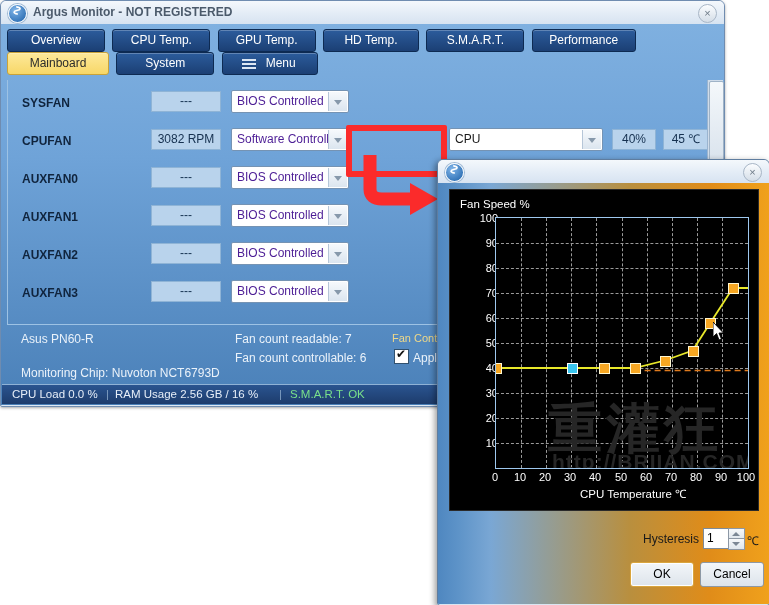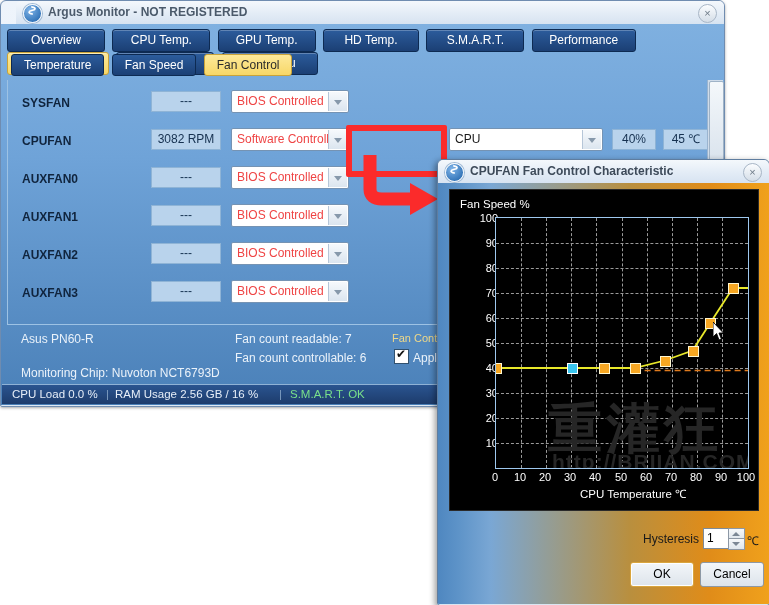--- a/index.html
+++ b/index.html
@@ -6,21 +6,21 @@
   body{width:769px;height:605px;position:relative;overflow:hidden;
        font-family:"Liberation Sans", sans-serif;font-size:12px;}
 
   
   #main-window{position:absolute;left:0;top:0;width:723px;height:405px;
       border:1px solid #6f8cb0;border-radius:6px 6px 2px 2px;
       background:linear-gradient(#eef4fb,#dfe9f5);
       box-shadow:0 1px 3px rgba(0,0,0,.35);overflow:hidden;}
   #main-titlebar{height:23px;position:relative;
       background:linear-gradient(#f4f8fc,#e3ecf6 55%,#d7e3f1);
-      border-bottom:1px solid #b9cbe0;border-radius:5px 5px 0 0;margin-left:15px;}
+      border-bottom:1px solid #b9cbe0;border-radius:5px 5px 0 0;}
   .win-icon{position:absolute;left:7px;top:3px;width:17px;height:17px;border-radius:50%;
       background:radial-gradient(circle at 35% 30%,#7fb4e8,#1a5fa8);
       border:1px solid #f2f7fc;box-shadow:0 0 0 1px #9fb9d4;}
   .win-icon::after{content:"\223F";position:absolute;left:3px;top:-2px;color:#fff;
       font-size:13px;font-weight:bold;transform:rotate(90deg);}
   #main-title{position:absolute;left:32px;top:4px;font-weight:bold;font-size:12px;color:#4b5a6b;}
   #main-close{position:absolute;right:7px;top:3px;width:17px;height:17px;border-radius:50%;
       background:linear-gradient(#fbfdff,#d4dde7);border:1px solid #a8b6c6;
       color:#6d7a87;font-size:11px;text-align:center;line-height:16px;cursor:pointer;}
 
@@ -48,21 +48,21 @@
   
   #fan-panel{position:absolute;left:6px;top:56px;width:700px;height:244px;
       border:1px solid #9dc2e4;border-top:none;background:transparent;}
   .fan-row{position:absolute;left:0;width:700px;height:38px;}
   .fan-label{position:absolute;left:14px;top:10px;font-weight:bold;font-size:12px;color:#10243d;}
   .fan-rpm{position:absolute;left:143px;top:5px;width:68px;height:19px;line-height:19px;
       background:#b9d3ec;border:1px solid #8fb4d6;color:#15304f;font-size:12px;
       text-align:center;}
   .fan-mode{position:absolute;left:223px;top:4px;width:116px;height:21px;
       background:#ffffff;border:1px solid #7593b3;border-radius:2px;cursor:pointer;}
-  .fan-mode span{position:absolute;left:5px;top:3px;font-size:12px;color:#ef4444;}
+  .fan-mode span{position:absolute;left:5px;top:3px;font-size:12px;color:#4c1d95;}
   .combo-arrow{position:absolute;right:1px;top:1px;width:18px;height:19px;
       background:linear-gradient(#f6f9fc,#dbe5ef);border-left:1px solid #b6c6d8;}
   .combo-arrow::after{content:"";position:absolute;left:5px;top:8px;
       border-left:4px solid transparent;border-right:4px solid transparent;
       border-top:5px solid #8799ab;}
   .curve-btn{position:absolute;left:352px;top:3px;width:78px;height:23px;line-height:23px;
       text-align:center;font-size:12px;color:#1a1a1a;border-radius:3px;cursor:pointer;
       background:linear-gradient(#f2f5f8,#dae1e9);border:1px solid #d2a33c;
       box-shadow:inset 0 0 0 1px #fdfdfd;}
   .cpu-src{position:absolute;left:441px;top:4px;width:152px;height:21px;
@@ -184,25 +184,20 @@
       <div class="tab" style="width:74px">HD Temp.</div>
       <div class="tab" style="width:76px">S.M.A.R.T.</div>
       <div class="tab" style="width:82px">Performance</div>
       <div class="tab active" style="width:80px">Mainboard</div>
       <div class="tab" style="width:76px">System</div>
       <div class="tab menu-tab" style="width:76px">
         <span class="hamburger"><i></i><i></i><i></i></span><span>Menu</span>
       </div>
     </div>
 
-    <div id="subtabs-row">
-      <div class="subtab">Temperature</div>
-      <div class="subtab">Fan Speed</div>
-      <div class="subtab active">Fan Control</div>
-    </div>
 
     <div id="fan-panel">
 
       <div class="fan-row" style="top:6px">
         <div class="fan-label">SYSFAN</div>
         <div class="fan-rpm">---</div>
         <div class="fan-mode">
           <span>BIOS Controlled</span>
           <div class="combo-arrow"></div>
         </div>
@@ -287,21 +282,20 @@
 
 <div id="anno-box"></div>
 <svg id="anno-arrow" viewBox="0 0 90 65">
   <path d="M18 0 L18 34 Q18 44 30 44 L62 44" stroke="#fb2b2b" stroke-width="13" fill="none"></path>
   <path d="M58 28 L86 44 L58 60 Z" fill="#fb2b2b"></path>
 </svg>
 
 <div id="dialog">
   <div id="dlg-titlebar">
     <div class="win-icon"></div>
-    <div id="dlg-title">CPUFAN Fan Control Characteristic</div>
     <div id="dlg-close">×</div>
   </div>
 
   <div id="dlg-body">
     <div id="dlg-inner">
 
       <div id="chart">
         <div id="chart-ylabel">Fan Speed %</div>
 
         <div class="ytick" style="top:22px">100</div>

